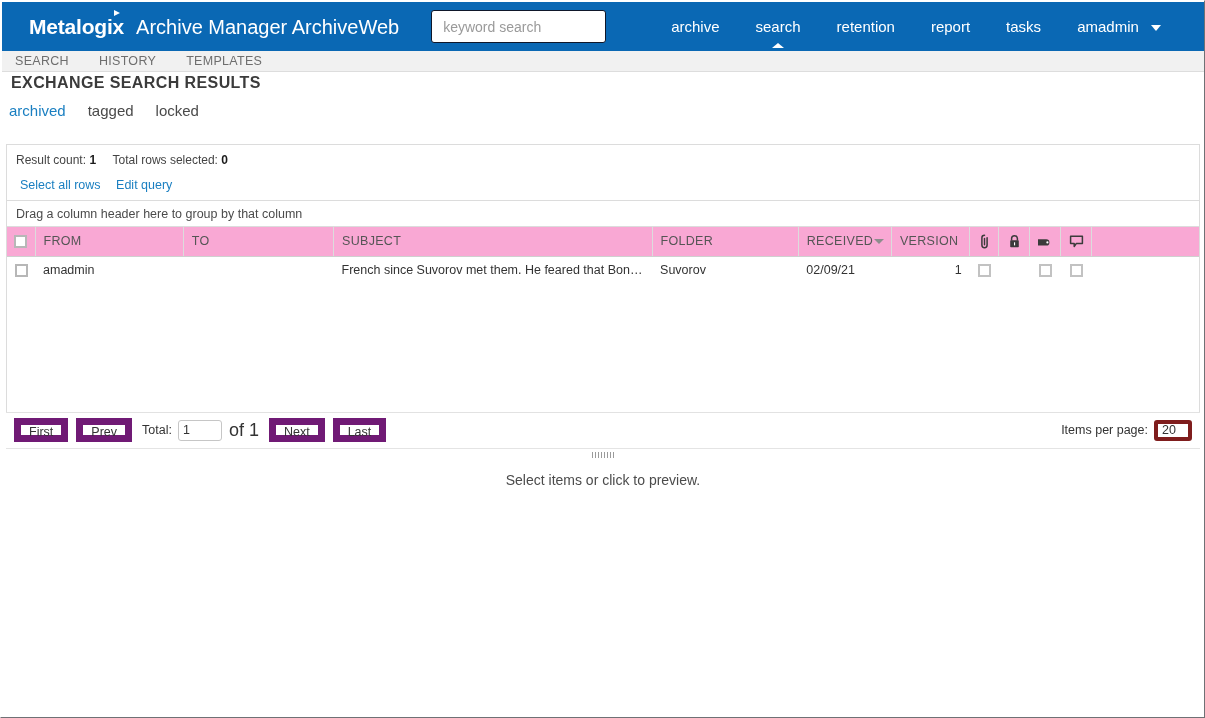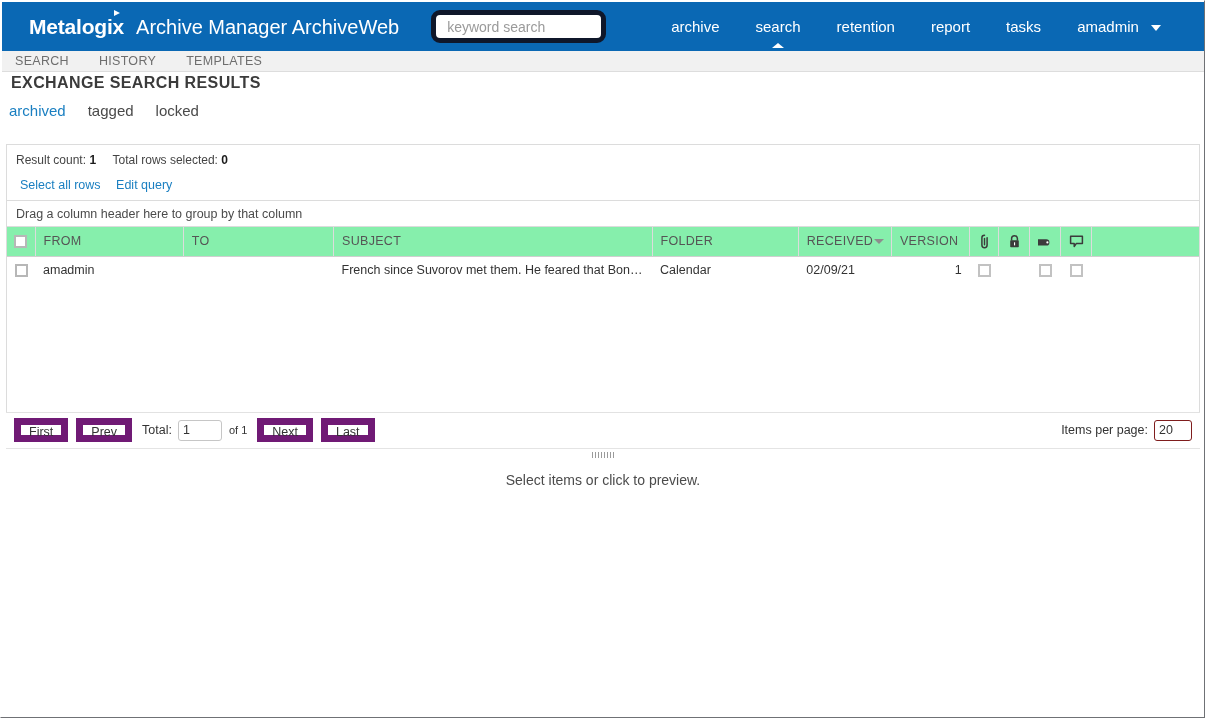--- a/index.html
+++ b/index.html
@@ -63,22 +63,22 @@
     margin-left: 12px;
     line-height: 1;
   }
   .search-wrap {
     margin-left: 32px;
   }
   .search-input {
     width: 175px;
     height: 33px;
     box-sizing: border-box;
-    border: 5px solid #0f172a;
-    border-radius: 9px;
+    border: 1px solid #0f172a;
+    border-radius: 3px;
     background: #ffffff;
     padding: 0 11px;
     font-family: "Liberation Sans", sans-serif;
     font-size: 14px;
     color: #333;
     outline: none;
   }
   .search-input::placeholder { color: #9a9a9a; }
 
   .mainnav {
@@ -230,21 +230,21 @@
     font-size: 12.5px;
   }
   table.grid th {
     height: 29px;
     font-weight: normal;
     color: #555555;
     text-align: left;
     padding: 0 8px;
     border-right: 1px solid #dcdcdc;
     border-bottom: 1px solid #cfcfcf;
-    background: #86efac;
+    background: #f9a8d4;
     letter-spacing: 0.3px;
     box-sizing: border-box;
     position: relative;
     overflow: hidden;
     white-space: nowrap;
   }
   table.grid th.cb-col,
   table.grid th.icon-col { padding: 0; text-align: center; }
   table.grid th.last-col { border-right: none; }
   table.grid td {
@@ -323,35 +323,35 @@
     box-sizing: border-box;
     border: 1px solid #c6c6c6;
     border-radius: 3px;
     font-family: "Liberation Sans", sans-serif;
     font-size: 12.5px;
     color: #333;
     padding: 0 4px;
     outline: none;
   }
   .pg-of {
-    font-size: 11px;
+    font-size: 18px;
     color: #333;
     margin: 0 10px 0 7px;
   }
   .pg-right {
     margin-left: auto;
     display: flex;
     align-items: center;
   }
   .ipp-label { font-size: 12.5px; color: #333; margin-right: 6px; }
   .ipp-input {
     width: 38px;
     height: 21px;
     box-sizing: border-box;
-    border: 1px solid #7f1d1d;
+    border: 4px solid #7f1d1d;
     border-radius: 3px;
     font-family: "Liberation Sans", sans-serif;
     font-size: 12.5px;
     color: #333;
     padding: 0 4px;
     outline: none;
   }
 
   
   .splitter {
@@ -534,21 +534,21 @@
         </tr>
       </thead>
       <tbody>
         <tr>
           <td class="cb-col">
             <span class="cbox"></span>
           </td>
           <td>amadmin</td>
           <td></td>
           <td>French since Suvorov met them. He feared that Bonapart...</td>
-          <td>Calendar</td>
+          <td>Suvorov</td>
           <td>02/09/21</td>
           <td class="num">1</td>
           <td class="icon-col">
             <span class="cbox flat"></span>
           </td>
           <td class="icon-col"></td>
           <td class="icon-col">
             <span class="cbox flat"></span>
           </td>
           <td class="icon-col">

